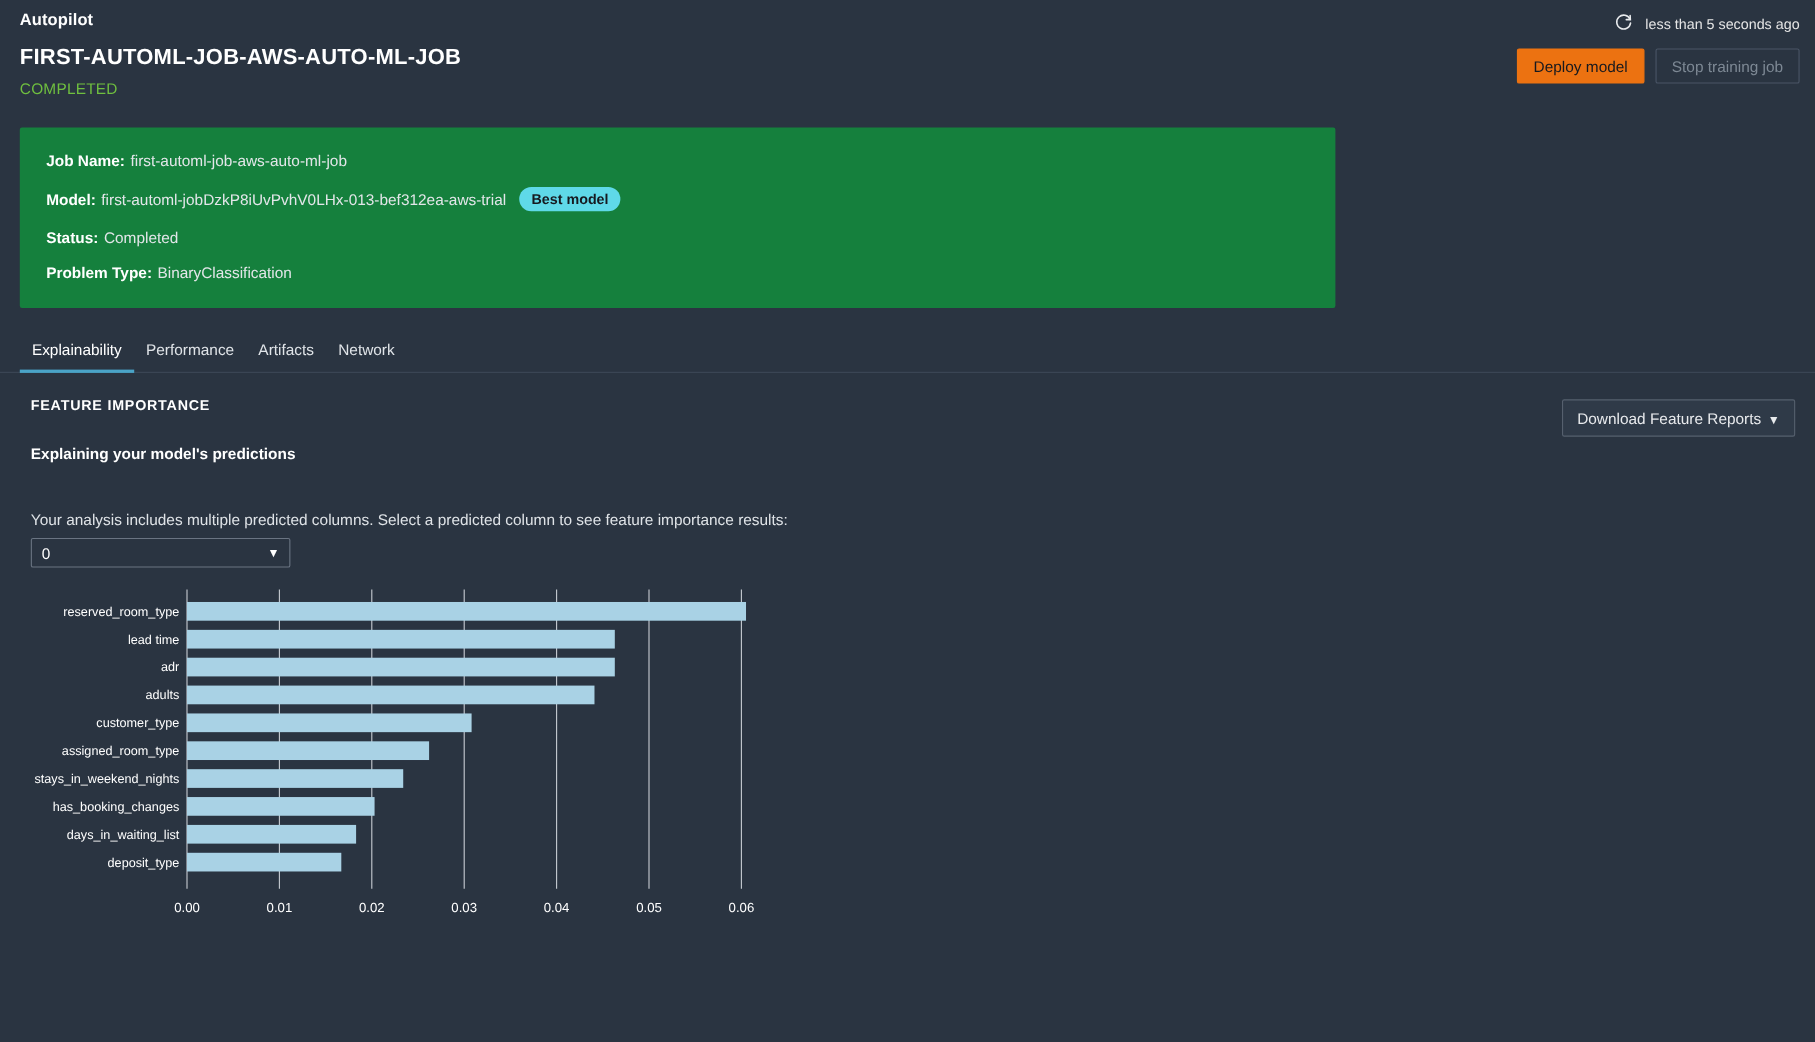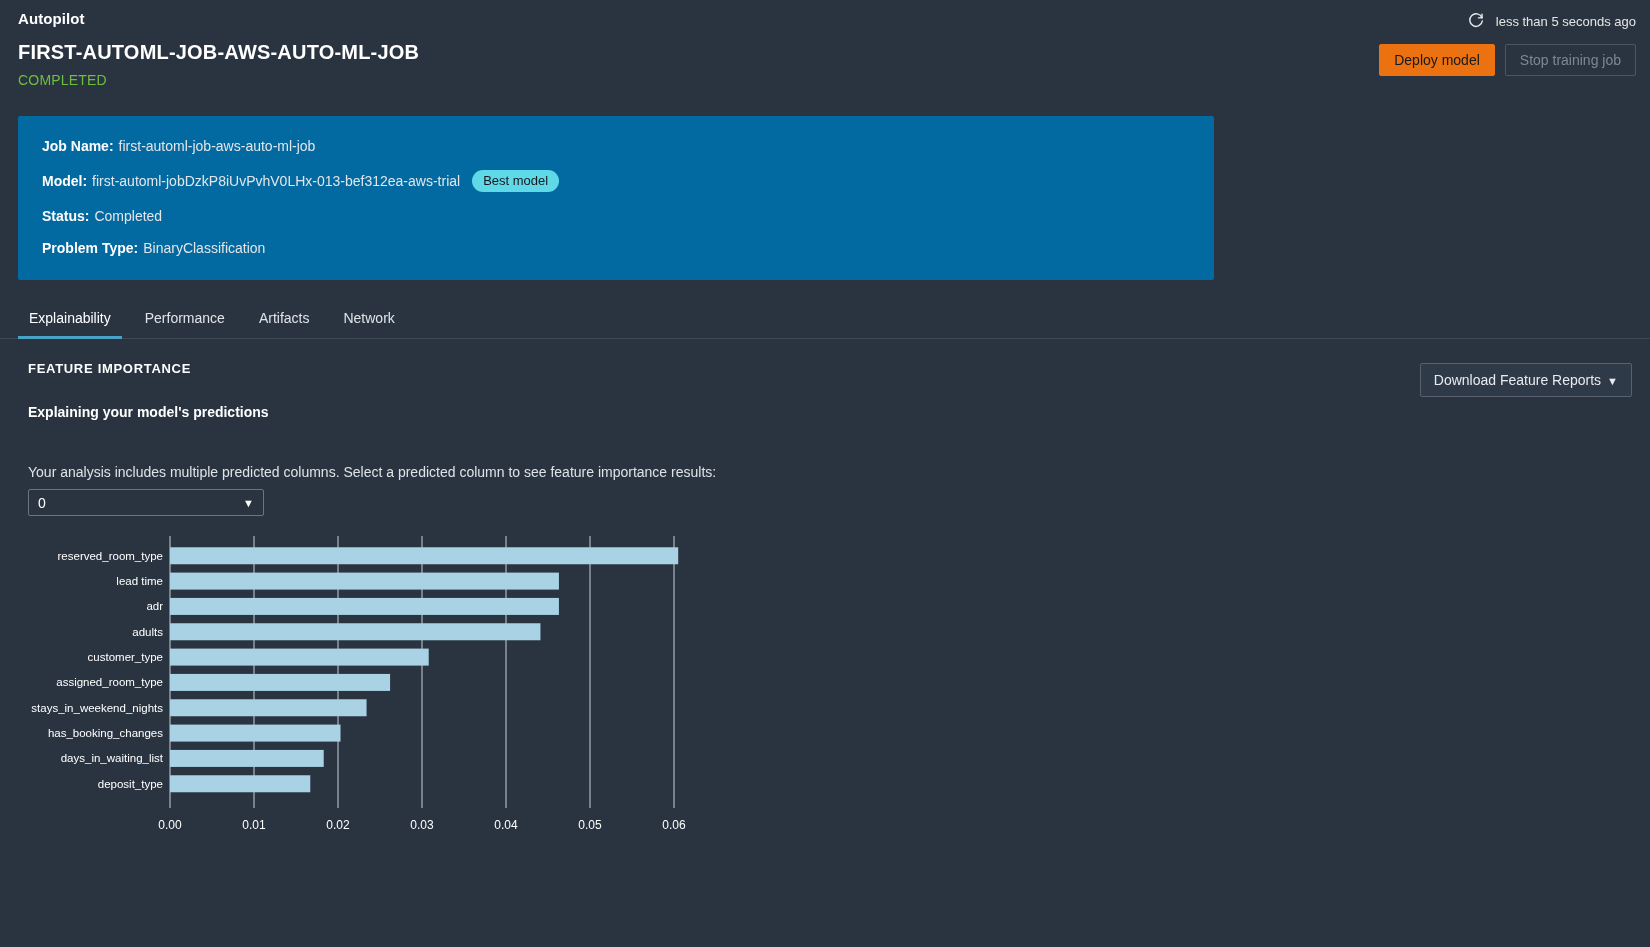--- a/index.html
+++ b/index.html
@@ -93,21 +93,21 @@
     background: transparent;
     color: #7d8894;
     border-color: #4a5566;
     cursor: default;
   }
 
   
   .info-card {
     margin: 12px 18px 0 18px;
     width: 1196px;
-    background: #0369a1;
+    background: #15803d;
     border-radius: 2px;
     padding: 22px 24px 24px 24px;
   }
   .info-row {
     font-size: 14px;
     color: #e3e6e9;
     margin-bottom: 16px;
     display: flex;
     align-items: center;
     flex-wrap: nowrap;
@@ -117,33 +117,33 @@
     font-weight: bold;
     color: #ffffff;
     margin-right: 5px;
   }
   .best-badge {
     display: inline-block;
     margin-left: 12px;
     background: #5fd9e8;
     color: #16191f;
     font-size: 13px;
-    font-weight: normal;
+    font-weight: bold;
     border-radius: 11px;
     padding: 3px 11px;
     line-height: 1.25;
   }
 
   
   .tabs {
     margin-top: 22px;
     padding: 0 18px;
     border-bottom: 1px solid #3c4757;
     display: flex;
-    gap: 12px;
+    gap: 0;
     height: 37px;
   }
   .tab {
     font-size: 14px;
     color: #e0e4e8;
     padding: 8px 11px 10px 11px;
     cursor: pointer;
     border-bottom: 3px solid transparent;
     margin-bottom: -1px;
     white-space: nowrap;

